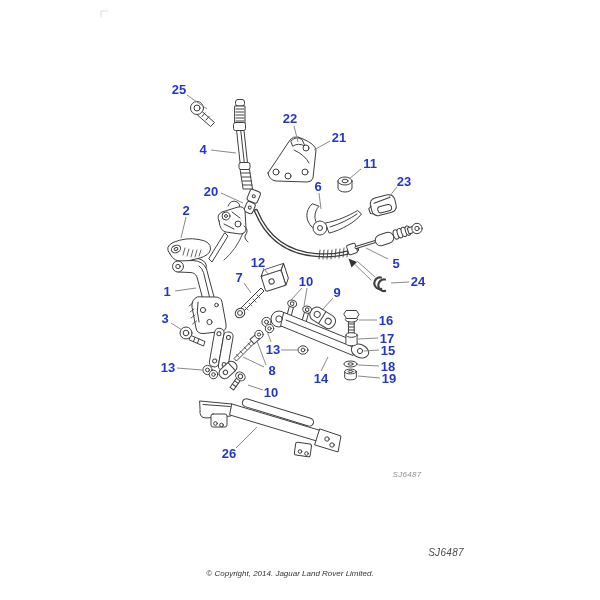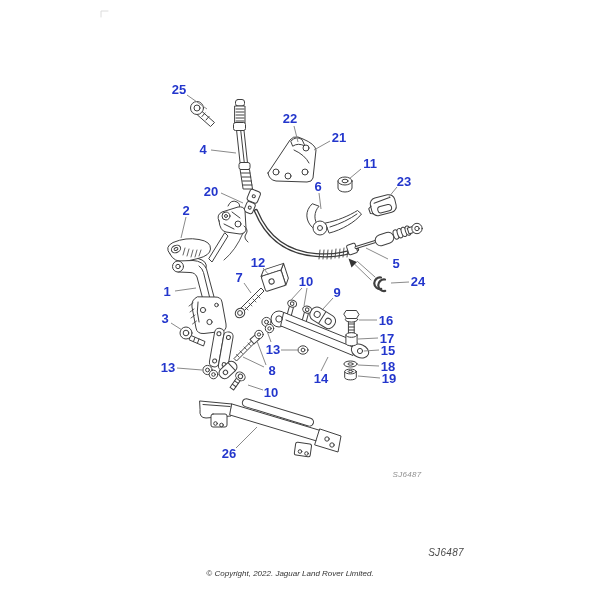--- a/index.html
+++ b/index.html
@@ -373,15 +373,15 @@
         <text x="321" y="382.5" class="callout-label" fill="#2336cc">14</text>
         <line x1="236" y1="448" x2="257" y2="427" stroke="#8a8a8a" stroke-width="1"></line>
         <text x="229" y="457.5" class="callout-label" fill="#2336cc">26</text>
       </g>
 </svg>
 
 <div id="inline-code" class="txt" style="left:407px;top:474px;">SJ6487</div>
 
 <div id="footer-code" class="txt" style="left:446px;top:552px;">SJ6487</div>
 
-<div id="copyright" class="txt" style="left:290px;top:573px;">© Copyright, 2022. Jaguar Land Rover Limited.</div>
+<div id="copyright" class="txt" style="left:290px;top:573px;">© Copyright, 2014. Jaguar Land Rover Limited.</div>
 
 </div>
 
 </body></html>

